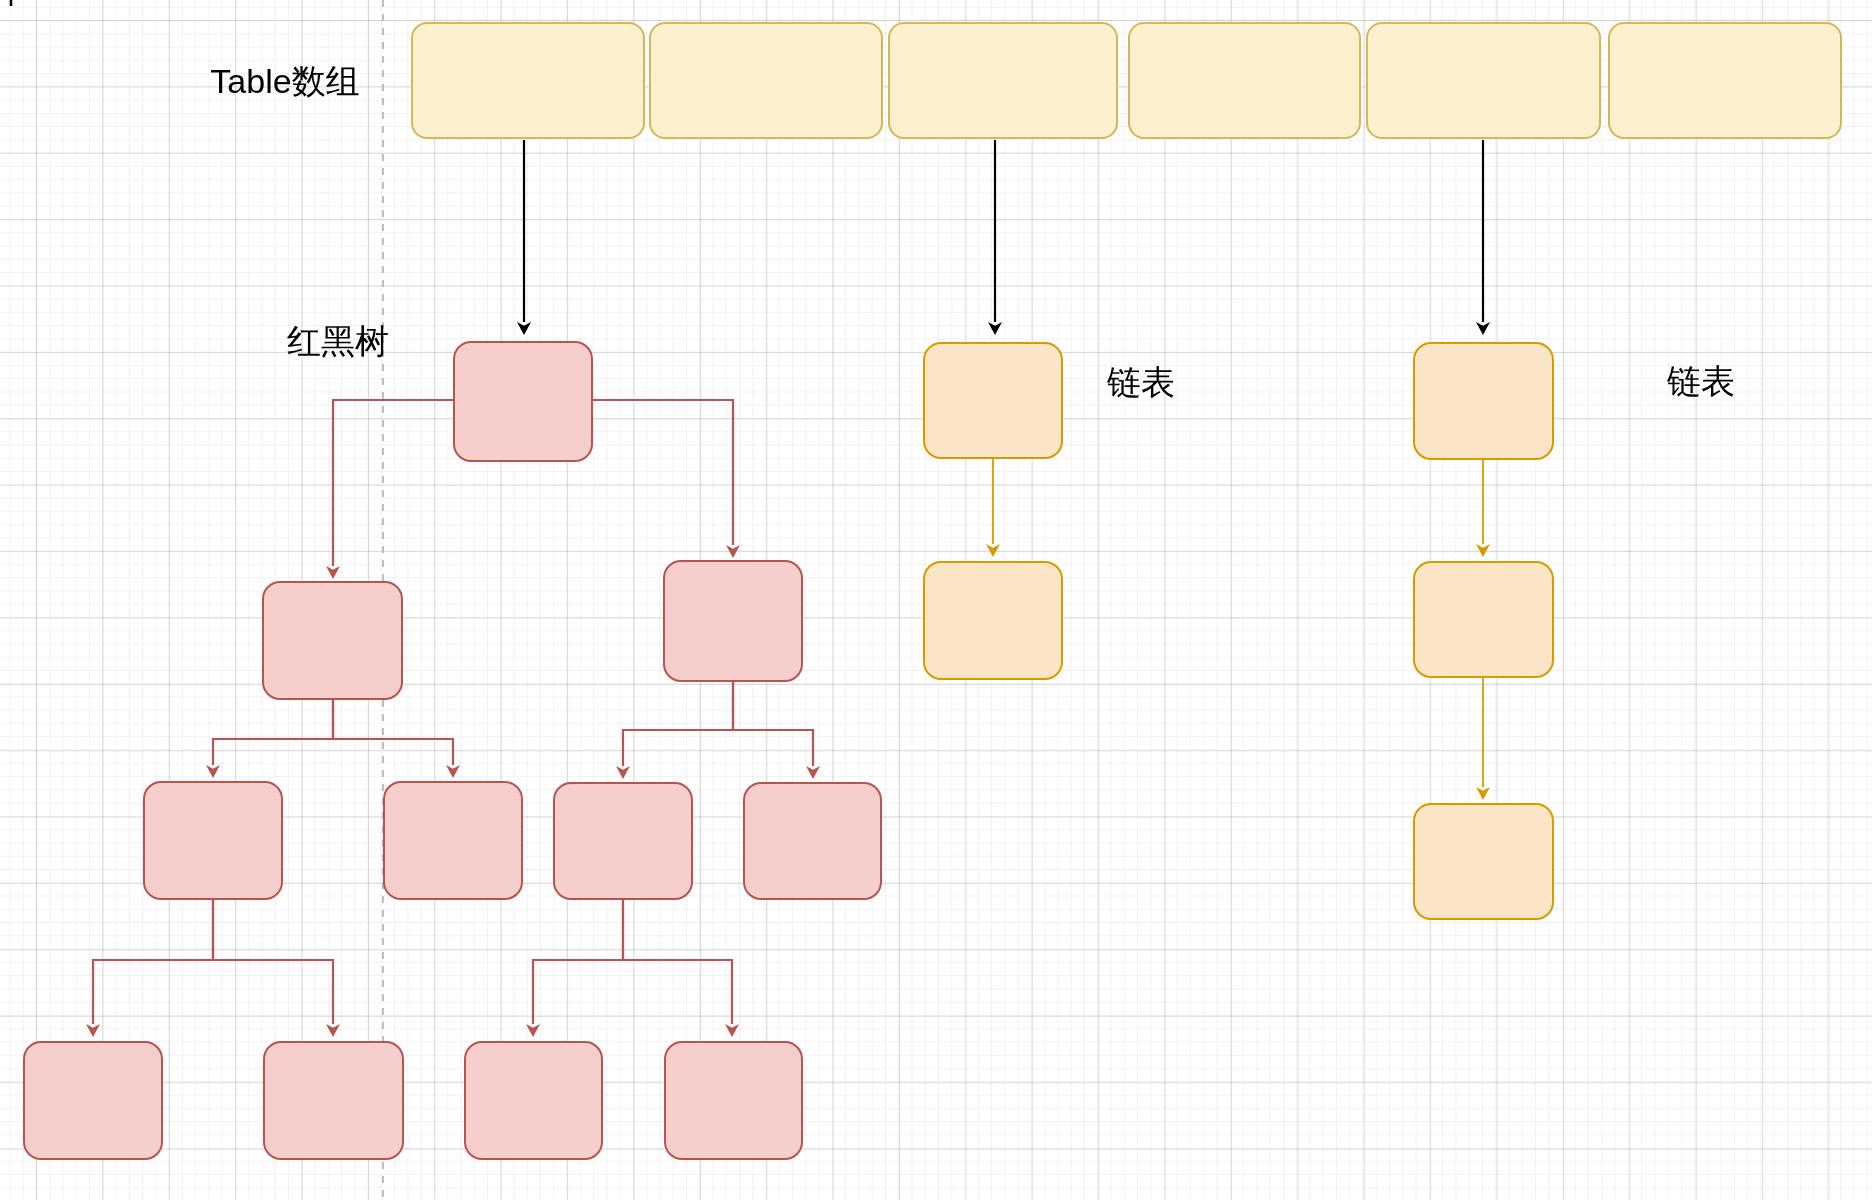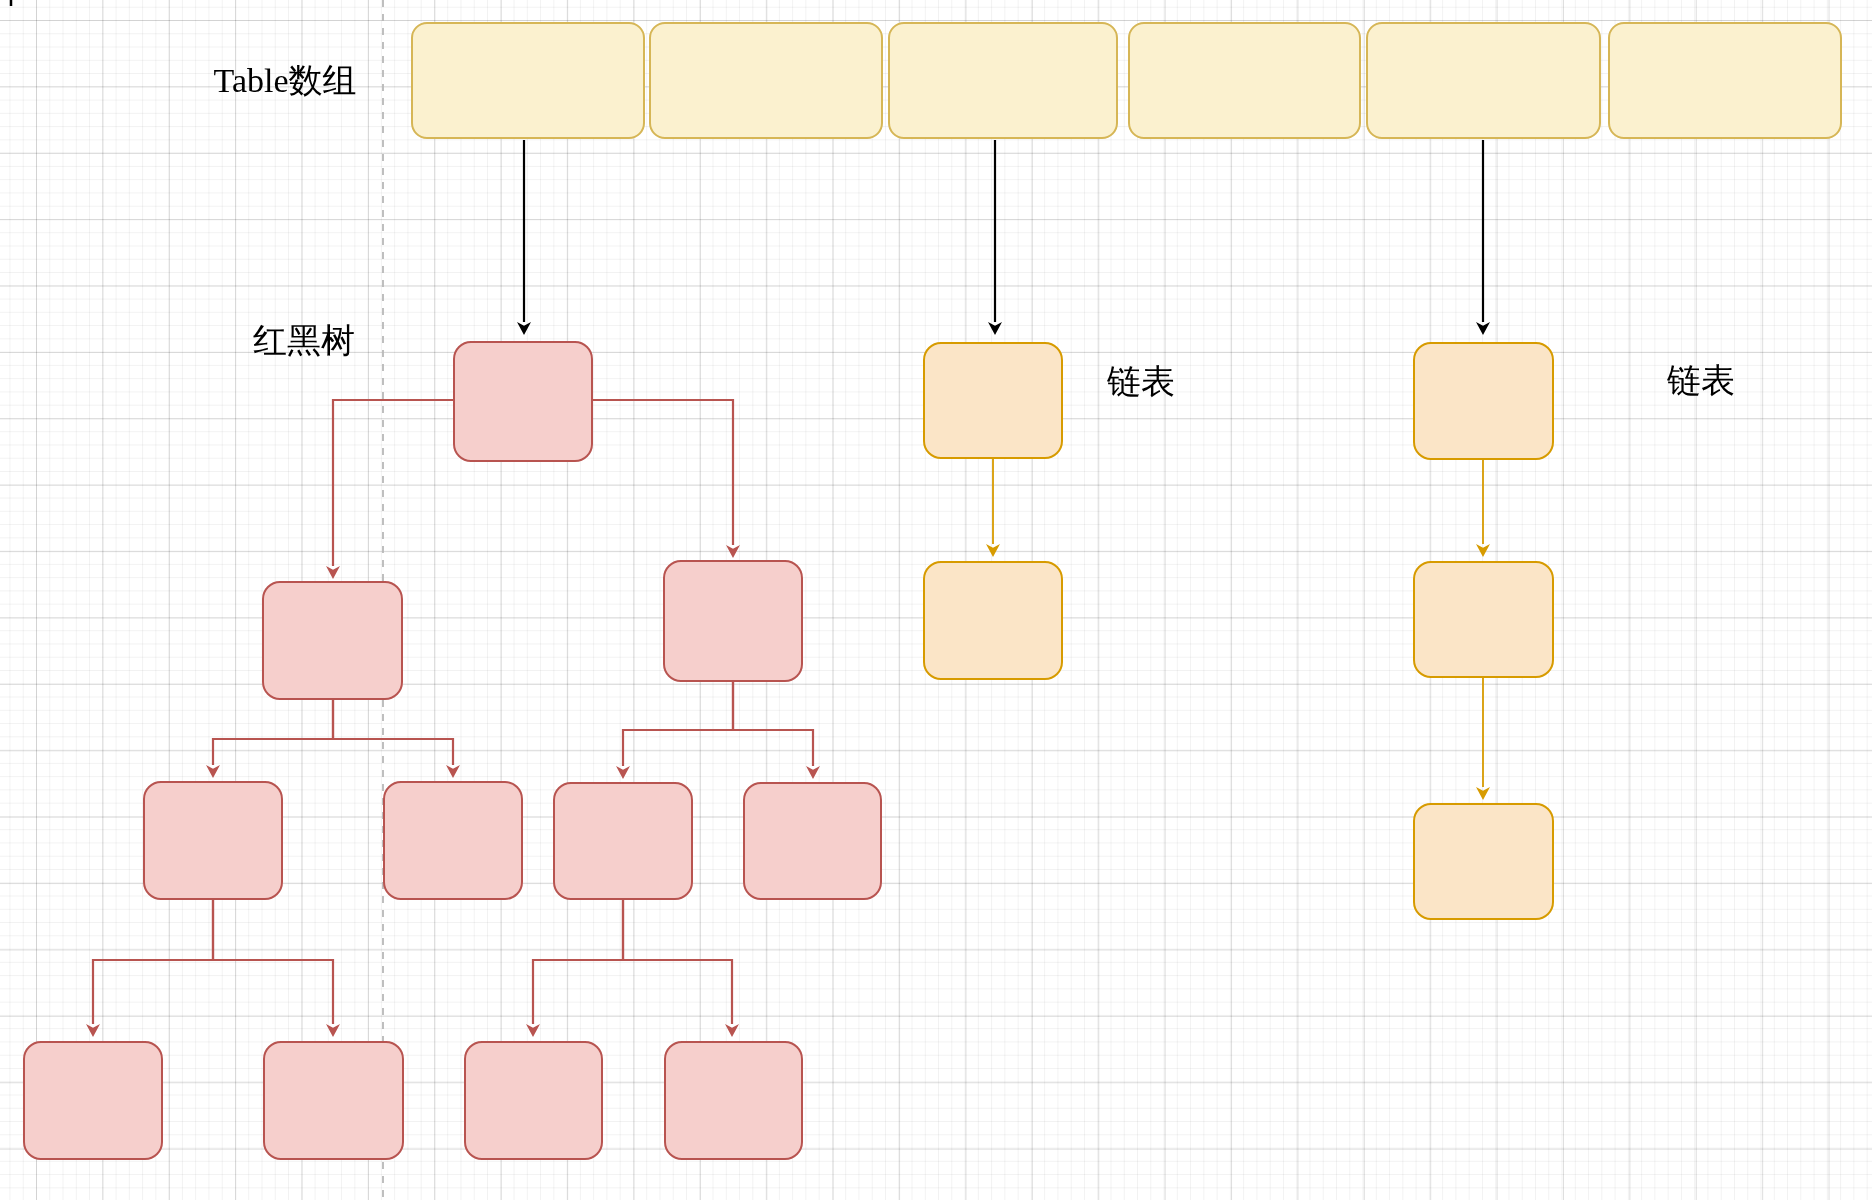--- a/index.html
+++ b/index.html
@@ -11,21 +11,20 @@
   .canvas{
     position:relative;width:1872px;height:1200px;
     background-color:#ffffff;
     background-image:
       linear-gradient(to right, rgba(0,0,0,0.13) 1px, transparent 1px),
       linear-gradient(to bottom, rgba(0,0,0,0.13) 1px, transparent 1px),
       linear-gradient(to right, rgba(0,0,0,0.05) 1px, transparent 1px),
       linear-gradient(to bottom, rgba(0,0,0,0.05) 1px, transparent 1px);
     background-size:66.4px 66.4px,66.4px 66.4px,13.28px 13.28px,13.28px 13.28px;
     background-position:36px 20px;
-    font-family:Liberation Serif, serif;
   }
   .edges{position:absolute;left:0;top:0;width:1872px;height:1200px;}
   .node{position:absolute;box-sizing:border-box;border-radius:18px;}
   .slot{
     background:#FBF1CF;border:2.2px solid #D6B656;border-radius:16px;
   }
   .tree{
     background:#F6CFCC;border:2.4px solid #B85450;
   }
   .list{
@@ -74,21 +73,21 @@
     <path d="M213,900 V960 H333 V1024" fill="none" stroke="#B85450" stroke-width="2.2" marker-end="url(#mRed)"></path>
     <path d="M623,900 V960 H533 V1024" fill="none" stroke="#B85450" stroke-width="2.2" marker-end="url(#mRed)"></path>
     <path d="M623,900 V960 H732 V1024" fill="none" stroke="#B85450" stroke-width="2.2" marker-end="url(#mRed)"></path>
 
     <path d="M993,459 V544" fill="none" stroke="#D79B00" stroke-width="1.8" marker-end="url(#mOrange)"></path>
     <path d="M1483,460 V544" fill="none" stroke="#D79B00" stroke-width="1.8" marker-end="url(#mOrange)"></path>
     <path d="M1483,678 V787" fill="none" stroke="#D79B00" stroke-width="1.8" marker-end="url(#mOrange)"></path>
   </svg>
 
   <div class="lbl" style="left:285px;top:81px;">Table数组</div>
-  <div class="lbl" style="left:304px;top:341px;">红黑树</div>
+  <div class="lbl" style="left:338px;top:341px;">红黑树</div>
   <div class="lbl" style="left:1141px;top:382px;">链表</div>
   <div class="lbl" style="left:1701px;top:381px;">链表</div>
 
   <div class="node slot" style="left:411px;top:22px;width:234px;height:117px;"></div>
   <div class="node slot" style="left:649px;top:22px;width:234px;height:117px;"></div>
   <div class="node slot" style="left:888px;top:22px;width:230px;height:117px;"></div>
   <div class="node slot" style="left:1128px;top:22px;width:233px;height:117px;"></div>
   <div class="node slot" style="left:1366px;top:22px;width:235px;height:117px;"></div>
   <div class="node slot" style="left:1608px;top:22px;width:234px;height:117px;"></div>
 

